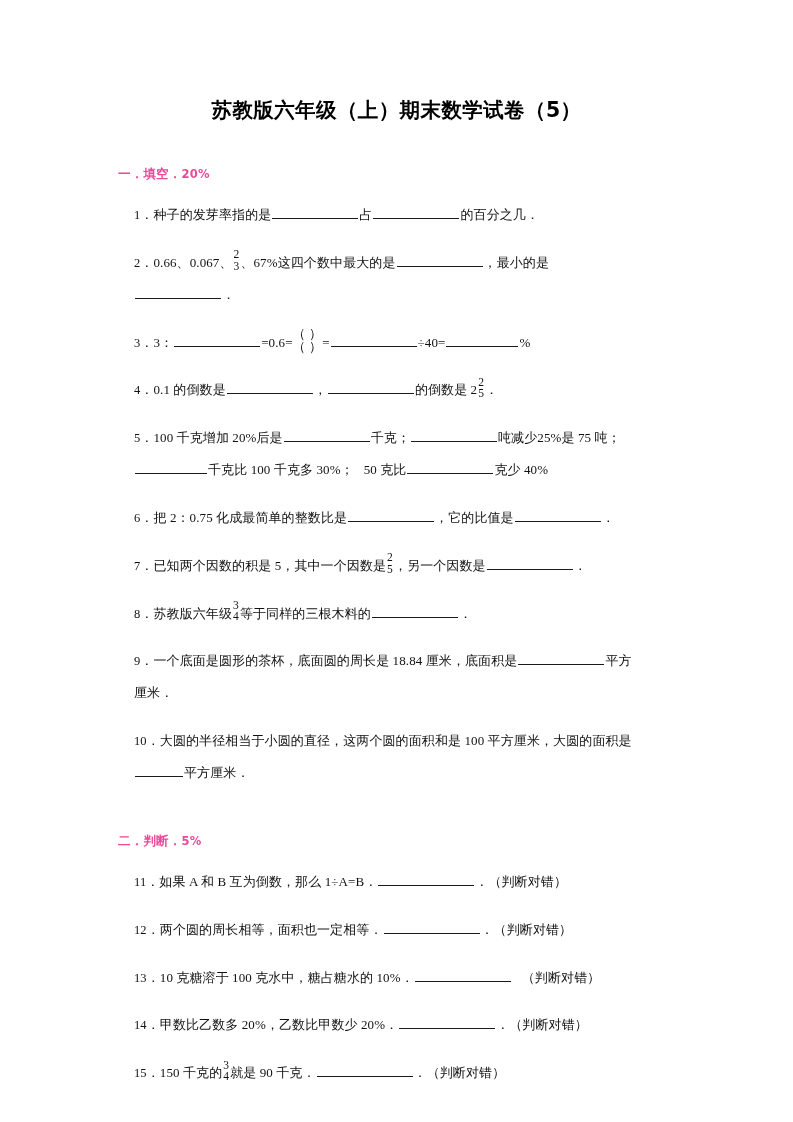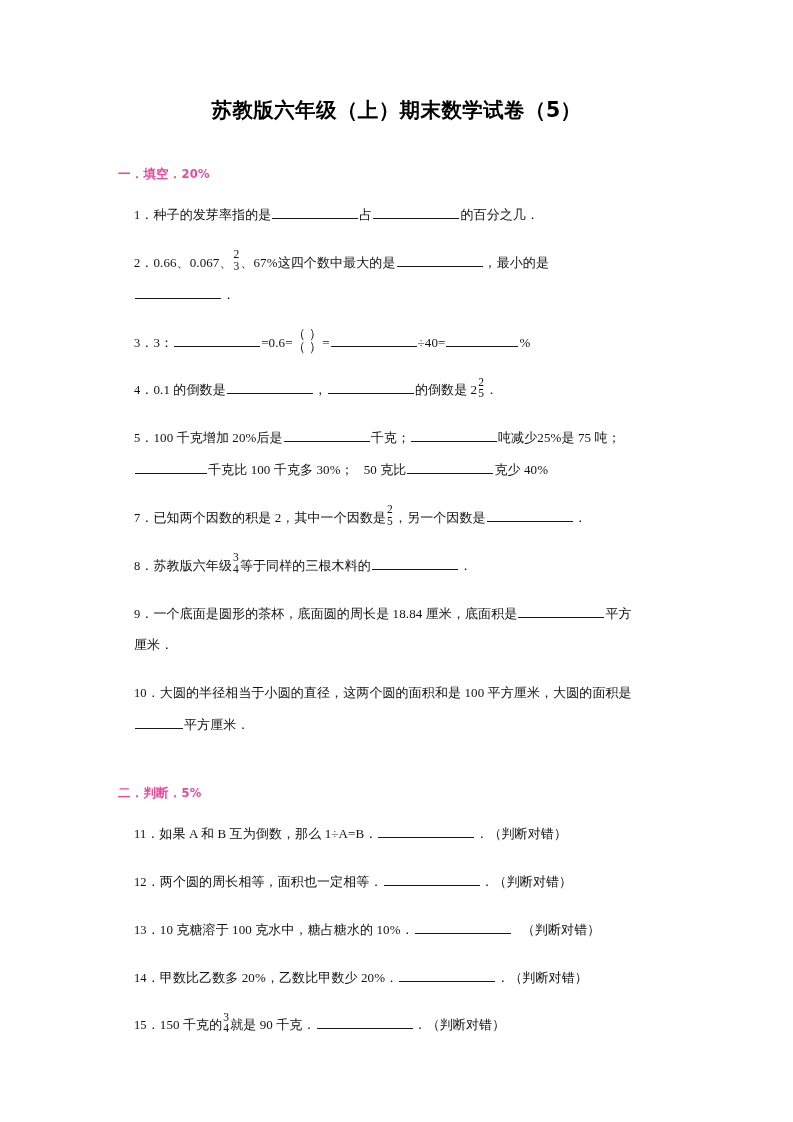--- a/index.html
+++ b/index.html
@@ -122,23 +122,26 @@
     </p>
 
     <p class="q">
       <span class="num-lbl">4</span><span>．0.1 的倒数是</span><span class="blank b-lg"></span><span>，</span><span class="blank b-lg"></span><span>的倒数是 2</span><span class="frac"><span class="num">2</span><span class="den">5</span></span><span>．</span>
     </p>
 
     <p class="q">
       <span class="num-lbl">5</span><span>．100 千克增加 20%后是</span><span class="blank b-lg"></span><span>千克；</span><span class="blank b-lg"></span><span>吨减少25%是 75 吨；</span><span class="blank b-md"></span><span>千克比 100 千克多 30%；</span><span class="inline-sp"></span><span>50 克比</span><span class="blank b-lg"></span><span>克少 40%</span>
     </p>
 
+    <p class="q">
+      <span class="num-lbl">6</span><span>．把 2：0.75 化成最简单的整数比是</span><span class="blank b-lg"></span><span>，它的比值是</span><span class="blank b-lg"></span><span>．</span>
+    </p>
 
     <p class="q">
-      <span class="num-lbl">7</span><span>．已知两个因数的积是 2，其中一个因数是</span><span class="frac"><span class="num">2</span><span class="den">5</span></span><span>，另一个因数是</span><span class="blank b-lg"></span><span>．</span>
+      <span class="num-lbl">7</span><span>．已知两个因数的积是 5，其中一个因数是</span><span class="frac"><span class="num">2</span><span class="den">5</span></span><span>，另一个因数是</span><span class="blank b-lg"></span><span>．</span>
     </p>
 
     <p class="q">
       <span class="num-lbl">8</span><span>．苏教版六年级</span><span class="frac"><span class="num">3</span><span class="den">4</span></span><span>等于同样的三根木料的</span><span class="blank b-lg"></span><span>．</span>
     </p>
 
     <p class="q">
       <span class="num-lbl">9</span><span>．一个底面是圆形的茶杯，底面圆的周长是 18.84 厘米，底面积是</span><span class="blank b-lg"></span><span>平方厘米．</span>
     </p>
 

